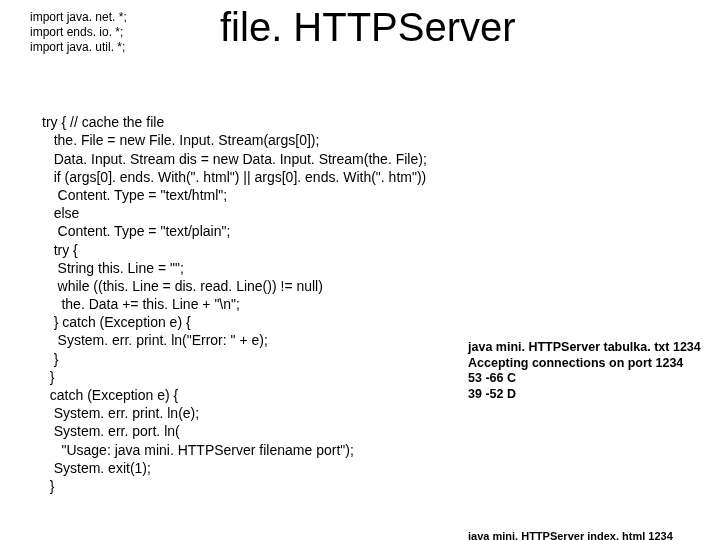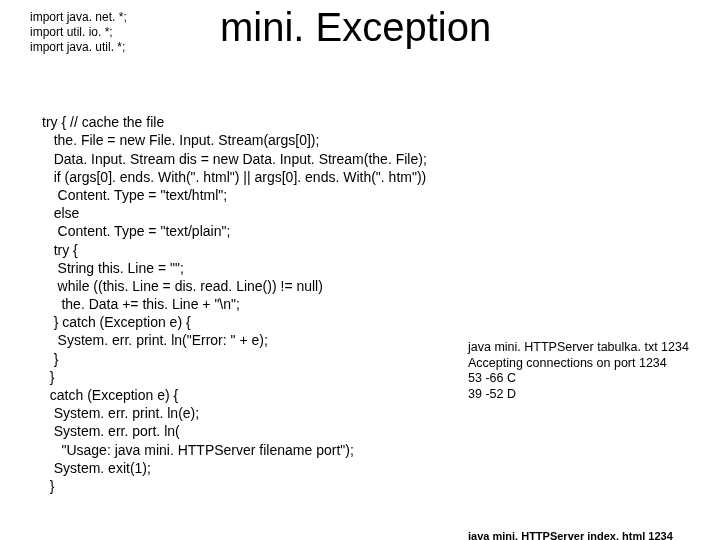--- a/index.html
+++ b/index.html
@@ -38,42 +38,42 @@
     font-size: 14px;
     line-height: 1.30;
     white-space: pre;
   }
   .output {
     position: absolute;
     top: 340px;
     left: 468px;
     font-size: 12.5px;
     line-height: 1.25;
-    font-weight: normal;
+    font-weight: bold;
   }
   .cmd2 {
     position: absolute;
     top: 482px;
     left: 468px;
     font-size: 11px;
     font-weight: bold;
     margin-top: 48px;
   }
 </style>
 </head>
 <body>
 <div class="canvas">
 
 <div class="imports">
   <div>import java. net. *;</div>
-  <div>import util. io. *;</div>
+  <div>import ends. io. *;</div>
   <div>import java. util. *;</div>
 </div>
 
-<div class="title">mini. Exception</div>
+<div class="title">file. HTTPServer</div>
 
 <div class="codeblock">
 <span>try { // cache the file</span>
 <span>   the. File = new File. Input. Stream(args[0]);</span>
 <span>   Data. Input. Stream dis = new Data. Input. Stream(the. File);</span>
 <span>   if (args[0]. ends. With(". html") || args[0]. ends. With(". htm"))</span>
 <span>    Content. Type = "text/html";</span>
 <span>   else</span>
 <span>    Content. Type = "text/plain";</span>
 <span>   try {</span>

